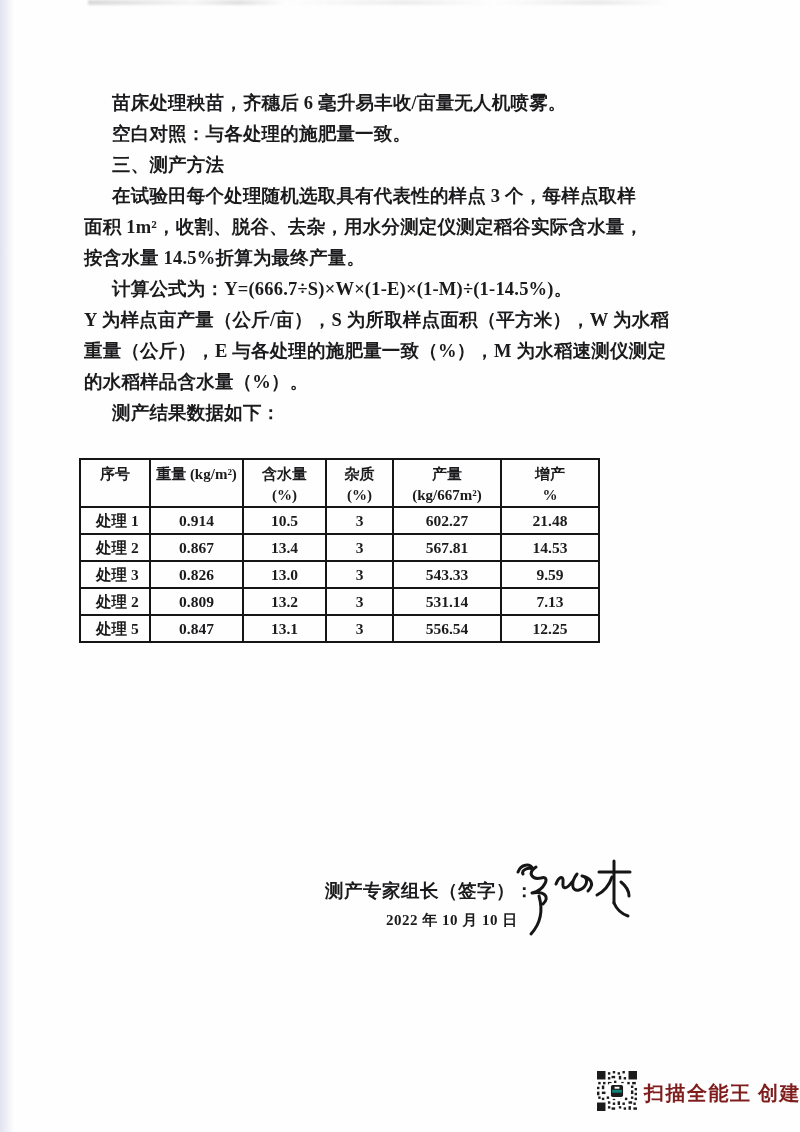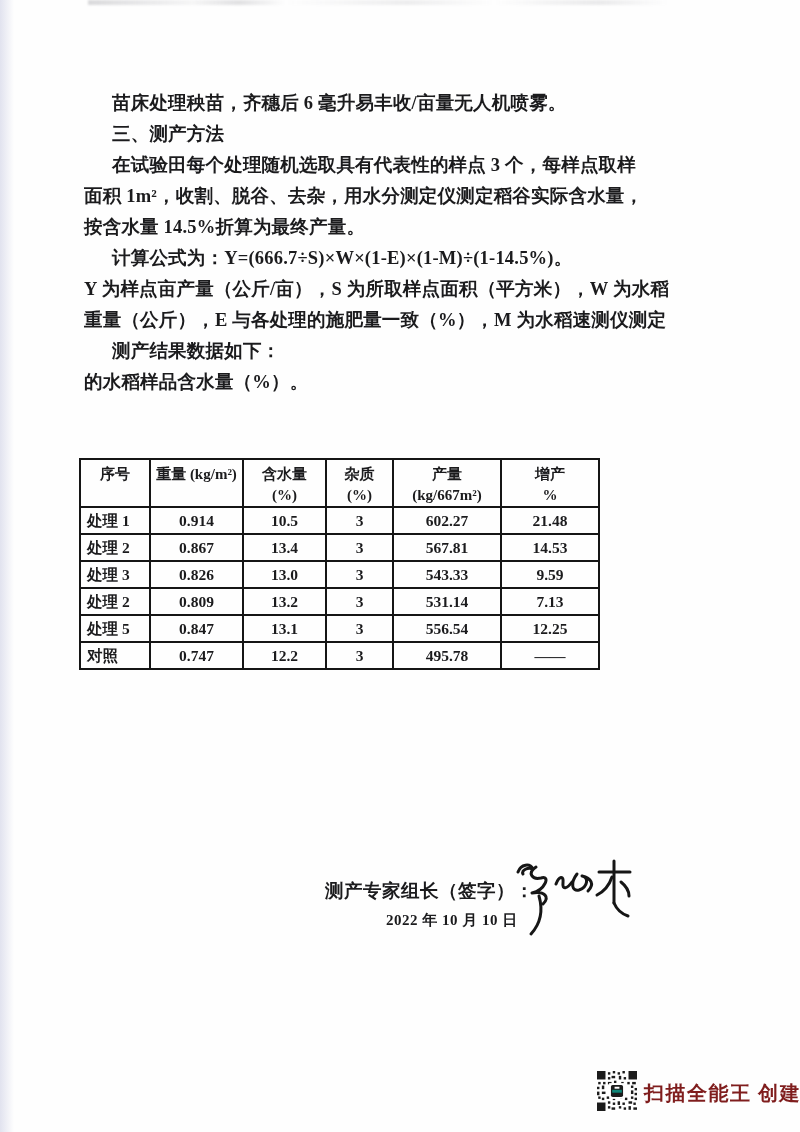--- a/index.html
+++ b/index.html
@@ -52,21 +52,21 @@
     overflow: hidden;
   }
   table.results th {
     height: 42px; vertical-align: top; text-align: center;
     font-size: 15px; font-weight: 800; padding-top: 4px; line-height: 21px;
   }
   table.results td {
     height: 25px; text-align: center;
     font-size: 15.5px; font-weight: 600; line-height: 25px;
   }
-  table.results td.rowlabel { text-align: left; padding-left: 6px; }
+  table.results td.rowlabel { text-align: left; padding-left: 15px; }
   
   .sig-label {
     position: absolute; left: 325px; top: 878px;
     font-size: 18.5px; font-weight: 700; letter-spacing: 0.5px;
   }
   .sig-date {
     position: absolute; left: 386px; top: 911px;
     font-size: 15px; font-weight: 600; letter-spacing: 0.5px;
   }
   .sig-svg { position: absolute; left: 500px; top: 846px; }
@@ -83,29 +83,30 @@
 </head>
 <body>
 
 <div class="page">
 
   <div class="edge-left"></div>
   <div class="smudge-top"></div>
 
   <div class="body-text">
     <div class="line indent">苗床处理秧苗，齐穗后 6 毫升易丰收/亩量无人机喷雾。</div>
+    <div class="line indent">空白对照：与各处理的施肥量一致。</div>
     <div class="line indent heading">三、测产方法</div>
     <div class="line indent">在试验田每个处理随机选取具有代表性的样点 3 个，每样点取样</div>
     <div class="line">面积 1m²，收割、脱谷、去杂，用水分测定仪测定稻谷实际含水量，</div>
     <div class="line">按含水量 14.5%折算为最终产量。</div>
     <div class="line indent">计算公式为：Y=(666.7÷S)×W×(1-E)×(1-M)÷(1-14.5%)。</div>
     <div class="line">Y 为样点亩产量（公斤/亩），S 为所取样点面积（平方米），W 为水稻</div>
     <div class="line">重量（公斤），E 与各处理的施肥量一致（%），M 为水稻速测仪测定</div>
+    <div class="line">的水稻样品含水量（%）。</div>
     <div class="line indent strong">测产结果数据如下：</div>
-    <div class="line">的水稻样品含水量（%）。</div>
   </div>
 
   <table class="results">
     <colgroup>
       <col style="width:70px">
         <col style="width:93px">
         <col style="width:83px">
       <col style="width:67px">
         <col style="width:108px">
         <col style="width:98px">
@@ -171,28 +172,20 @@
         <td>531.14</td>
         <td>7.13</td>
       </tr>
       <tr>
         <td class="rowlabel">处理 5</td>
         <td>0.847</td>
         <td>13.1</td>
         <td>3</td>
         <td>556.54</td>
         <td>12.25</td>
-      </tr>
-      <tr>
-        <td class="rowlabel">对照</td>
-        <td>0.747</td>
-        <td>12.2</td>
-        <td>3</td>
-        <td>495.78</td>
-        <td>——</td>
       </tr>
     </tbody>
   </table>
 
   <div class="sig-label">测产专家组长（签字）：</div>
   <div class="sig-date">2022 年 10 月 10 日</div>
 
   <svg class="sig-svg" width="160" height="94" viewBox="0 0 160 94" fill="none" stroke="#161616" stroke-width="3" stroke-linecap="round" stroke-linejoin="round">
     <path d="M18,26 c3,-8 12,-9 15,-3 c-5,-2 -12,1 -10,5"></path>
     <path d="M36,21 c-9,6 -4,13 5,11 c10,-3 4,12 -9,15 c13,-2 18,4 11,11"></path>

